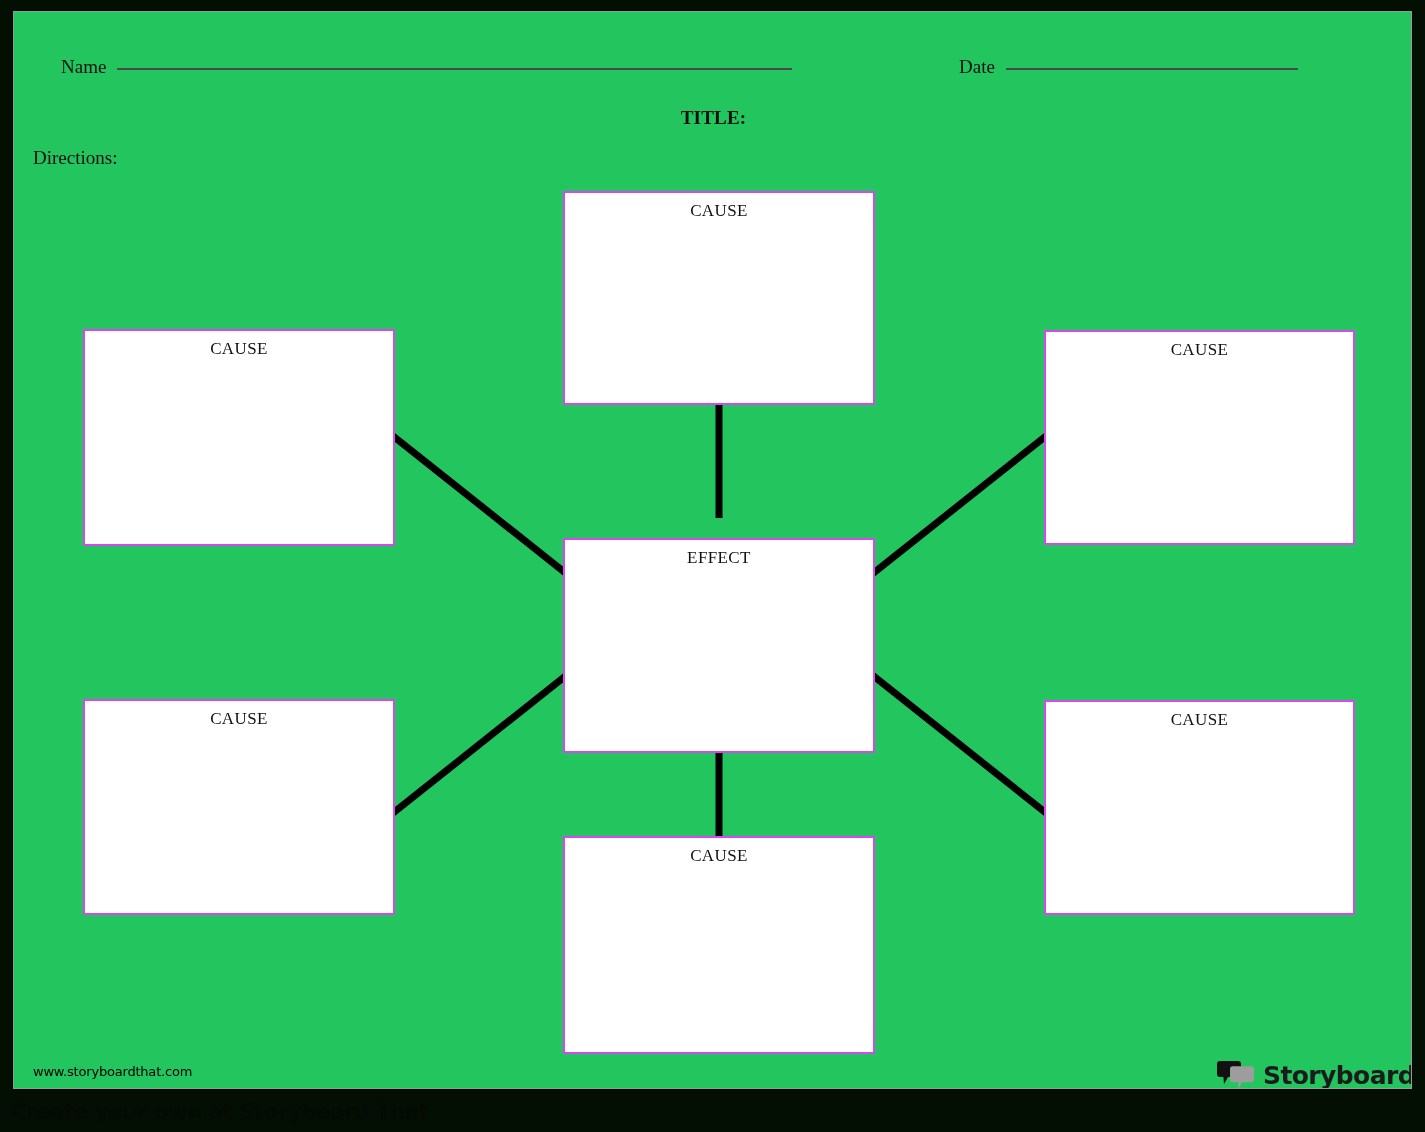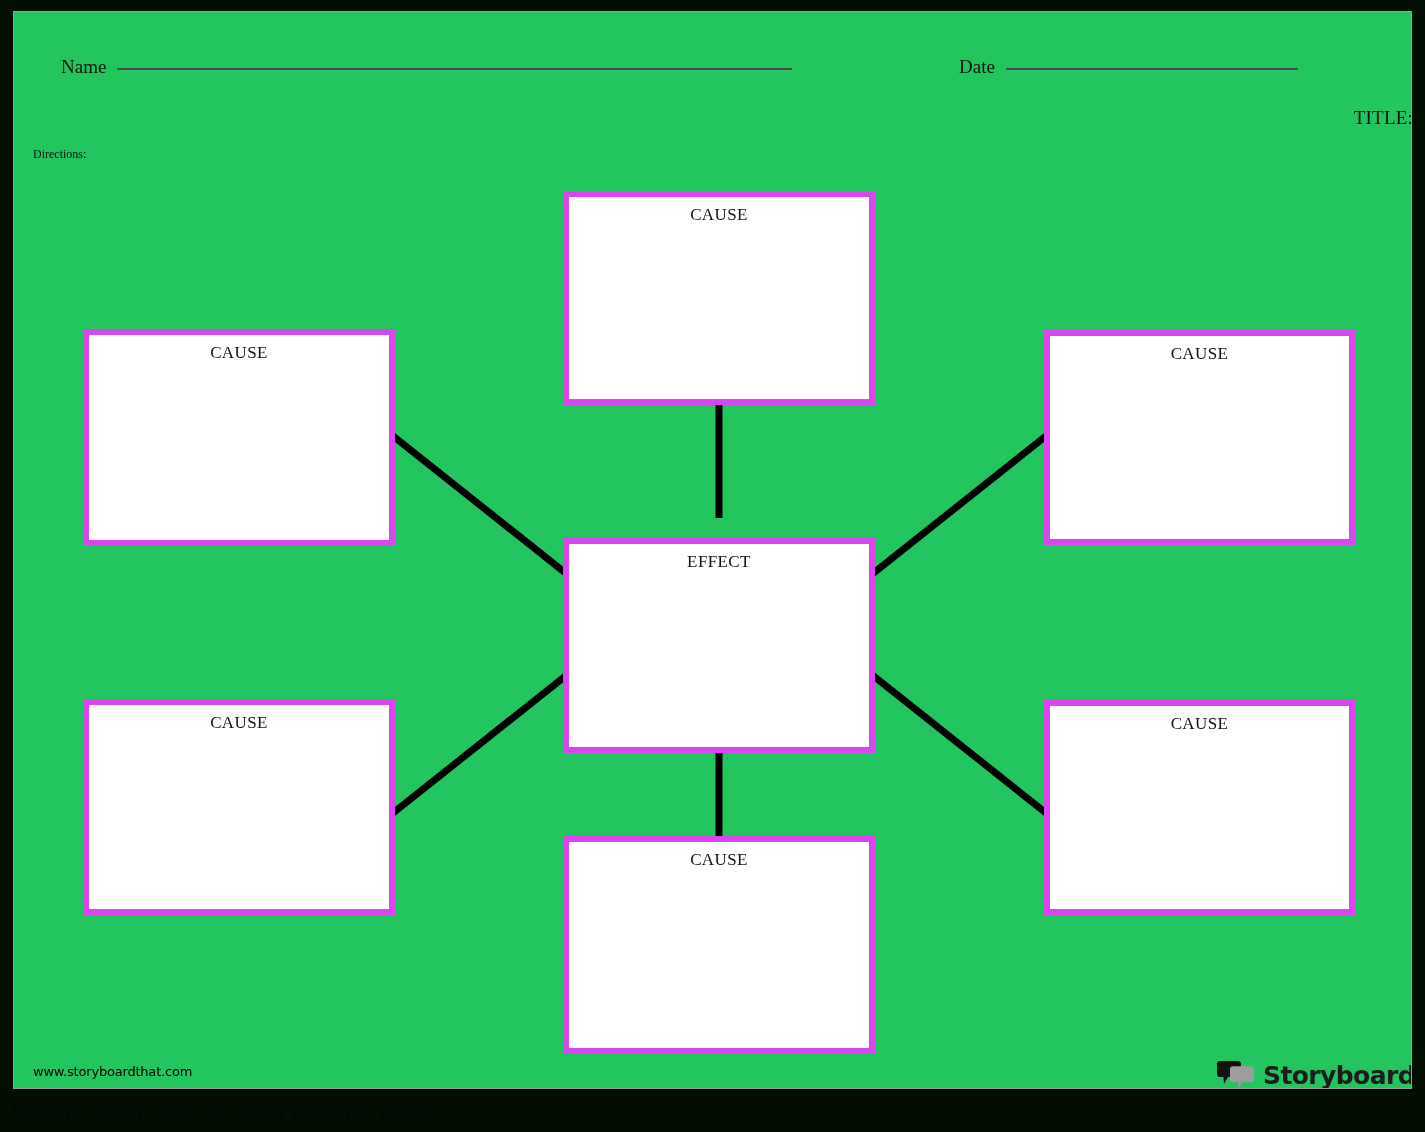--- a/index.html
+++ b/index.html
@@ -54,30 +54,31 @@
   }
   #name-rule { width: 675px; }
   #date-rule { width: 292px; }
 
   
   #title-text {
     position: absolute;
     left: 0;
     top: 95px;
     width: 1399px;
-    text-align: right;
+    text-align: center;
     font-size: 19px;
     color: #111;
     letter-spacing: 0.2px;
+    font-weight: bold;
   }
   #directions-text {
     position: absolute;
     left: 19px;
     top: 135px;
-    font-size: 12px;
+    font-size: 19px;
     color: #111;
     text-align: center;
   }
 
   
   #diagram {
     position: absolute;
     left: 0;
     top: 0;
     width: 1399px;
@@ -87,21 +88,21 @@
     position: absolute;
     left: 0;
     top: 0;
     width: 1399px;
     height: 1078px;
   }
 
   .node-box {
     position: absolute;
     background: #ffffff;
-    border: 6px solid #d946ef;
+    border: 2px solid #d946ef;
     box-sizing: border-box;
     z-index: 3;
   }
   .node-label {
     display: block;
     width: 100%;
     text-align: center;
     margin-top: 8px;
     font-size: 17px;
     color: #111;

